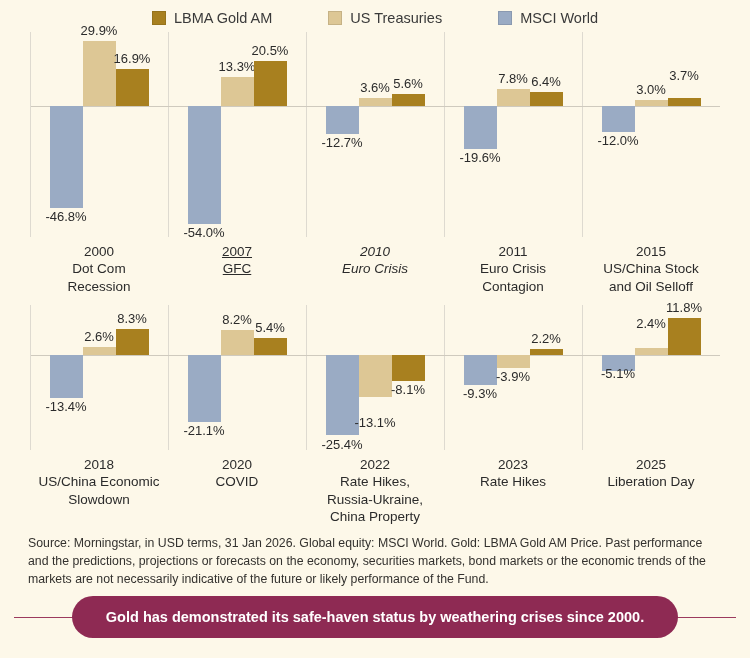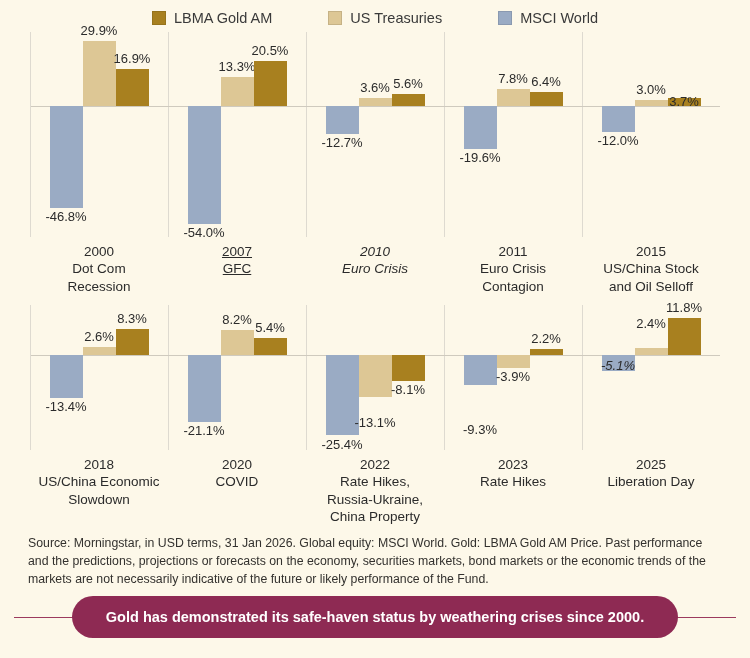--- a/index.html
+++ b/index.html
@@ -275,21 +275,21 @@
               <div class="bar-slot">
                 <div class="bar" style="background: rgb(154, 171, 196); height: 26.1702px; top: 74.1489px;"></div>
                 <div class="bar-value" style="top: 102.319px;">-12.0%</div>
               </div>
               <div class="bar-slot">
                 <div class="bar" style="background: rgb(221, 199, 149); height: 6.54255px; top: 67.6064px;"></div>
                 <div class="bar-value" style="top: 50.6064px;">3.0%</div>
               </div>
               <div class="bar-slot">
                 <div class="bar" style="background: rgb(168, 128, 31); height: 8.06915px; top: 66.0798px;"></div>
-                <div class="bar-value" style="top: 63px;">3.7%</div>
+                <div class="bar-value" style="top: 37px;">3.7%</div>
               </div>
             </div>
           </div>
           <div class="cat-label" style="min-height: 62px;">2015
 US/China Stock
 and Oil Selloff</div>
         </div>
       </div>
     </div>
     <div class="chart-row">
@@ -359,42 +359,42 @@
 Rate Hikes,
 Russia-Ukraine,
 China Property</div>
         </div>
         <div class="panel">
           <div class="plot" style="height: 145px;">
             <div class="zero-line" style="top: 50.4348px;"></div>
             <div class="bars">
               <div class="bar-slot">
                 <div class="bar" style="background: rgb(154, 171, 196); height: 29.3152px; top: 50.4348px;"></div>
-                <div class="bar-value" style="top: 81.75px; margin-top: 36px;">-9.3%</div>
+                <div class="bar-value" style="top: 81.75px;">-9.3%</div>
               </div>
               <div class="bar-slot">
                 <div class="bar" style="background: rgb(221, 199, 149); height: 12.2935px; top: 50.4348px;"></div>
                 <div class="bar-value" style="top: 64.7283px;">-3.9%</div>
               </div>
               <div class="bar-slot">
                 <div class="bar" style="background: rgb(168, 128, 31); height: 6.93478px; top: 43.5px;"></div>
                 <div class="bar-value" style="top: 26.5px;">2.2%</div>
               </div>
             </div>
           </div>
           <div class="cat-label" style="min-height: 78px;">2023
 Rate Hikes</div>
         </div>
         <div class="panel">
           <div class="plot" style="height: 145px;">
             <div class="zero-line" style="top: 50.4348px;"></div>
             <div class="bars">
               <div class="bar-slot">
                 <div class="bar" style="background: rgb(154, 171, 196); height: 16.0761px; top: 50.4348px;"></div>
-                <div class="bar-value" style="top: 54px; font-style: italic;">-5.1%</div>
+                <div class="bar-value" style="top: 62px;">-5.1%</div>
               </div>
               <div class="bar-slot">
                 <div class="bar" style="background: rgb(221, 199, 149); height: 7.56522px; top: 42.8696px;"></div>
                 <div class="bar-value" style="top: 12px;">2.4%</div>
               </div>
               <div class="bar-slot">
                 <div class="bar" style="background: rgb(168, 128, 31); height: 37.1957px; top: 13.2391px;"></div>
                 <div class="bar-value" style="top: -3.76087px;">11.8%</div>
               </div>
             </div>

